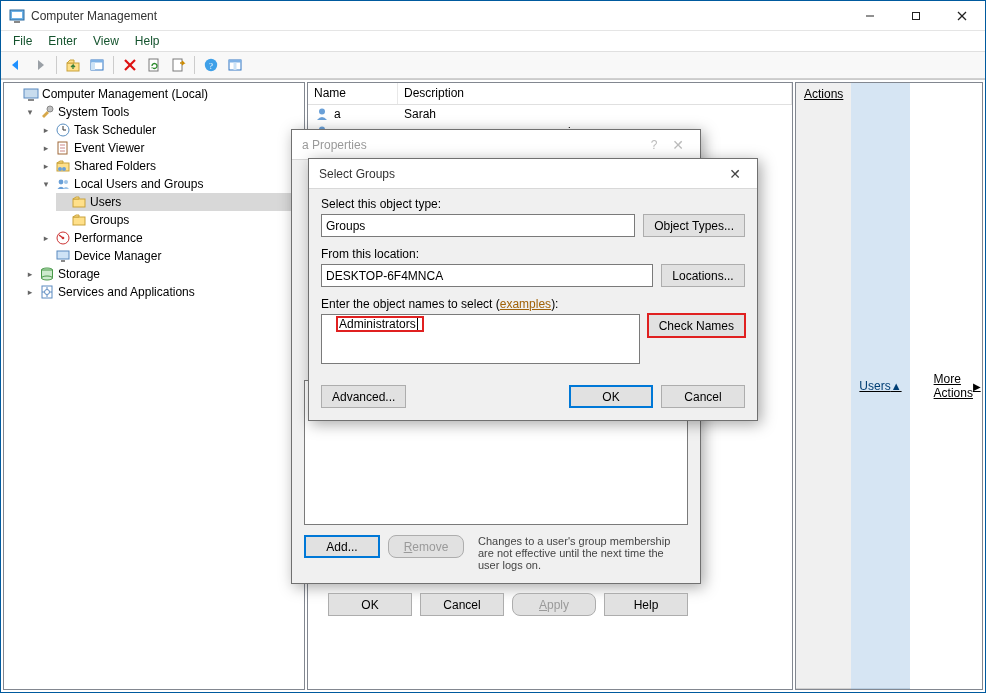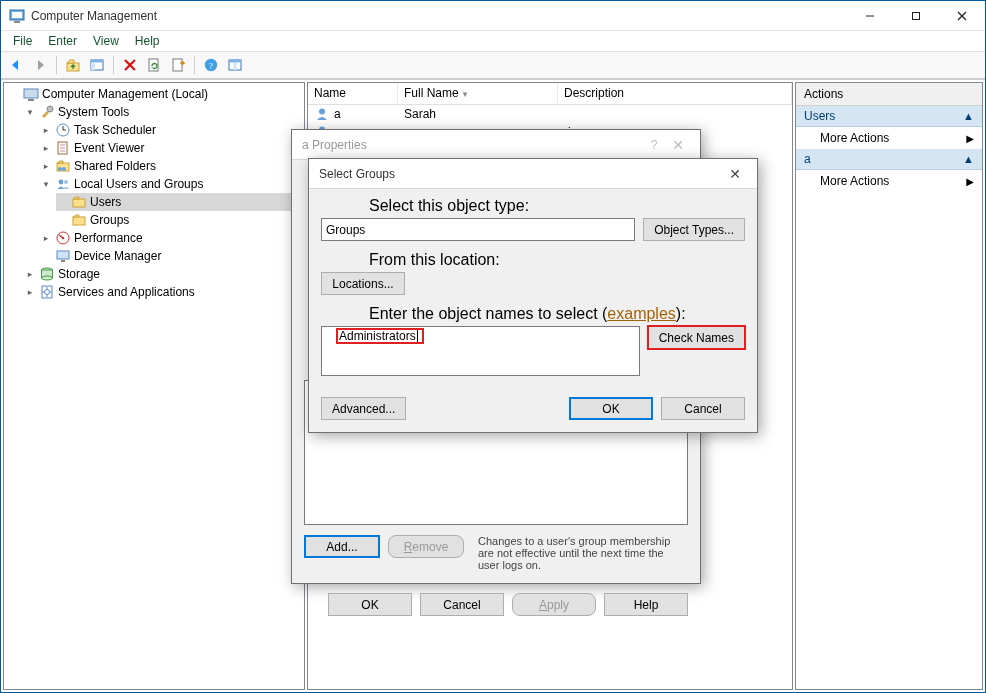--- a/index.html
+++ b/index.html
@@ -90,21 +90,22 @@
     margin: 2px 0 2px 0;
     background: #fff;
     position: relative;
   }
   .actions-pane {
     width: 188px;
     border: 1px solid #828790;
     margin: 2px;
     background: #fff;
     display: flex;
-    flex-direction: column;
+    flex-direction: row;
+    text-decoration: underline;
   }
 
   
   .tree { font-size: 12px; }
   .tree ul { list-style: none; margin: 0; padding: 0 0 0 16px; }
   .tree > ul { padding-left: 4px; }
   .tree li { white-space: nowrap; }
   .tree .row {
     display: flex; align-items: center; height: 18px;
     gap: 3px;
@@ -205,21 +206,21 @@
   .btn.disabled { color: #9a9a9a; border-radius: 8px; }
   .txt {
     border: 1px solid #7a7a7a;
     background: #fff;
     padding: 3px 4px;
     font-size: 12px;
     font-family: inherit;
   }
   .multiline { height: 50px; resize: none; }
   .highlight-red { outline: 2px solid #e02020; outline-offset: -1px; }
-  .label { font-size: 16px; margin-bottom: 3px; display:block;margin-left:48px; }
+  .label { font-size: 12px; margin-bottom: 3px; display:block; }
   a.ex { color: #a16207; text-decoration: underline; }
 
   
   .member-list {
     border: 1px solid #7a7a7a;
     background: #fff;
     height: 145px;
     margin-top: 2px;
   }
   .note { font-size: 11px; color: #444; }
@@ -491,21 +492,20 @@
               </li>
           </ul>
         </li>
       </ul>
     </div>
   </div>
 
   <div class="center-pane">
     <div class="list-header">
       <div class="col name"><span>Name</span></div>
-      <div class="col fullname"><span>Full Name</span><span class="sort-arrow">▾</span></div>
       <div class="col desc"><span>Description</span></div>
     </div>
     <div class="list-row">
       <div class="cell name">
           <span class="user-icon">
             <svg class="ic" viewBox="0 0 16 16">
               <circle cx="8" cy="5.5" r="3" fill="#6aa0d8"></circle>
               <path d="M3 14 Q8 8 13 14 Z" fill="#6aa0d8"></path>
             </svg>
           </span>
@@ -591,20 +591,21 @@
   </div>
   <div class="dlg-body">
     <span class="label">Select this object type:</span>
     <div class="dlg-row">
       <input class="txt" style="flex: 1 1 0%;" readonly="" value="Groups">
       <button class="btn">Object Types...</button>
     </div>
 
     <span class="label" style="margin-top:10px;">From this location:</span>
     <div class="dlg-row">
+      <input class="txt" style="flex: 1 1 0%;" readonly="" value="DESKTOP-6F4MNCA">
       <button class="btn">Locations...</button>
     </div>
 
     <span class="label" style="margin-top:10px;">
       <span>Enter the object names to select (</span><a href="#" class="ex">examples</a><span>):</span>
     </span>
     <div class="dlg-row" style="align-items:flex-start;">
       <div style="flex:1; position:relative;">
         <textarea class="txt multiline" style="width: 100%;"></textarea>
         <span style="position:absolute; left:16px; top:3px; padding:0 2px;" class="highlight-red"><span>Administrators</span><span style="border-left:1px solid #000; margin-left:1px;">&nbsp;</span></span>

